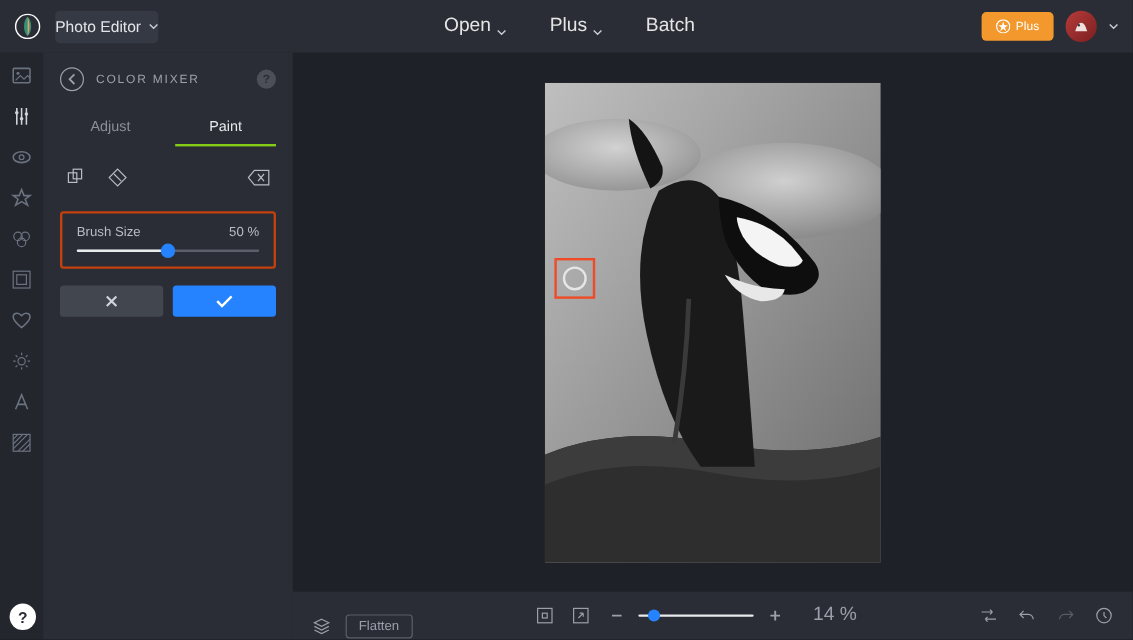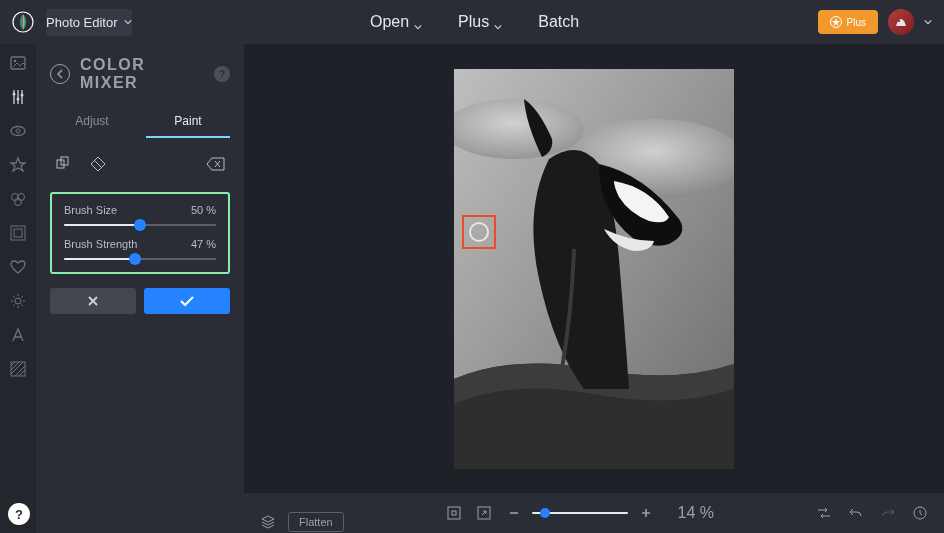--- a/index.html
+++ b/index.html
@@ -17,32 +17,32 @@
 .chev { width: 8px; height: 8px; display:inline-block; }
 
 .main { display: flex; height: calc(100% - 44px); }
 .toolstrip { width: 36px; background: #23262d; display: flex; flex-direction: column; align-items: center; padding: 10px 0; gap: 16px; }
 .tool-icon { width: 18px; height: 18px; color: #6b7280; cursor: pointer; display:flex; align-items:center; justify-content:center; }
 .tool-icon.active { color: #d0d4d9; }
 
 .sidepanel { width: 208px; background: #2a2d35; padding: 12px 14px; position: relative; }
 .panel-head { display: flex; align-items: center; gap: 10px; margin-bottom: 14px; }
 .back-btn { width: 20px; height: 20px; border: 1.5px solid #9aa0aa; border-radius: 50%; display: flex; align-items: center; justify-content: center; cursor: pointer; }
-.panel-title { font-size: 16px; letter-spacing: 1.5px; color: #9aa0aa; flex: 1; font-weight: bold; }
+.panel-title { font-size: 10px; letter-spacing: 1.5px; color: #9aa0aa; flex: 1; }
 .help-ico { width: 16px; height: 16px; border-radius:50%; background:#4b4f58; color:#2a2d35; font-size:10px; font-weight:bold; display:flex; align-items:center; justify-content:center; cursor:pointer; }
 
 .tabs { display: flex; margin-bottom: 12px; gap: 12px; }
 .tab { flex: 1; text-align: center; font-size: 12px; padding: 8px 0; cursor: pointer; color: #8a8f99; }
-.tab.active { color: #e8eaec; border-bottom: 2px solid #7dd3fc; }
+.tab.active { color: #e8eaec; border-bottom: 2px solid #84cc16; }
 
 .icon-row { display: flex; gap: 6px; align-items: center; margin-bottom: 14px; }
 .icon-btn { width: 28px; height: 28px; display:flex; align-items:center; justify-content:center; color:#b8bcc4; cursor:pointer; }
 .icon-row-spacer { flex: 1; }
 
-.sliders-box { border: 2px solid #86efac; border-radius: 3px; padding: 10px 12px 8px; margin-bottom: 14px; }
+.sliders-box { border: 2px solid #c2410c; border-radius: 3px; padding: 10px 12px 8px; margin-bottom: 14px; }
 .slider-group { margin-bottom: 12px; }
 .slider-group:last-child { margin-bottom: 4px; }
 .slider-label-row { display: flex; justify-content: space-between; font-size: 11px; color: #b8bcc4; margin-bottom: 8px; }
 .slider-track { position: relative; height: 2px; background: #5a5f6a; border-radius: 1px; }
 .slider-fill { position: absolute; height: 2px; background: #e8eaec; border-radius: 1px; top:0; left:0; }
 .slider-thumb { position: absolute; width: 12px; height: 12px; background: #2583ff; border-radius: 50%; top: -5px; transform: translateX(-50%); cursor: pointer; }
 
 .action-row { display: flex; gap: 8px; }
 .act-btn { flex: 1; height: 26px; border-radius: 3px; display:flex; align-items:center; justify-content:center; cursor:pointer; }
 .act-cancel { background: #42464f; }
@@ -230,30 +230,20 @@
 
     <div class="sliders-box">
       <div class="slider-group">
         <div class="slider-label-row">
           <span>Brush Size</span>
           <span>50 %</span>
         </div>
         <div class="slider-track">
           <div class="slider-fill" style="width:50%"></div>
           <div class="slider-thumb" style="left:50%"></div>
-        </div>
-      </div>
-      <div class="slider-group">
-        <div class="slider-label-row">
-          <span>Brush Strength</span>
-          <span>47 %</span>
-        </div>
-        <div class="slider-track">
-          <div class="slider-fill" style="width:47%"></div>
-          <div class="slider-thumb" style="left:47%"></div>
         </div>
       </div>
     </div>
 
     <div class="action-row">
       <div class="act-btn act-cancel">
         <svg width="14" height="14" viewBox="0 0 14 14">
             <path d="M3 3 L11 11 M11 3 L3 11" stroke="#d0d4d9" stroke-width="1.8"></path>
           </svg>
       </div>

